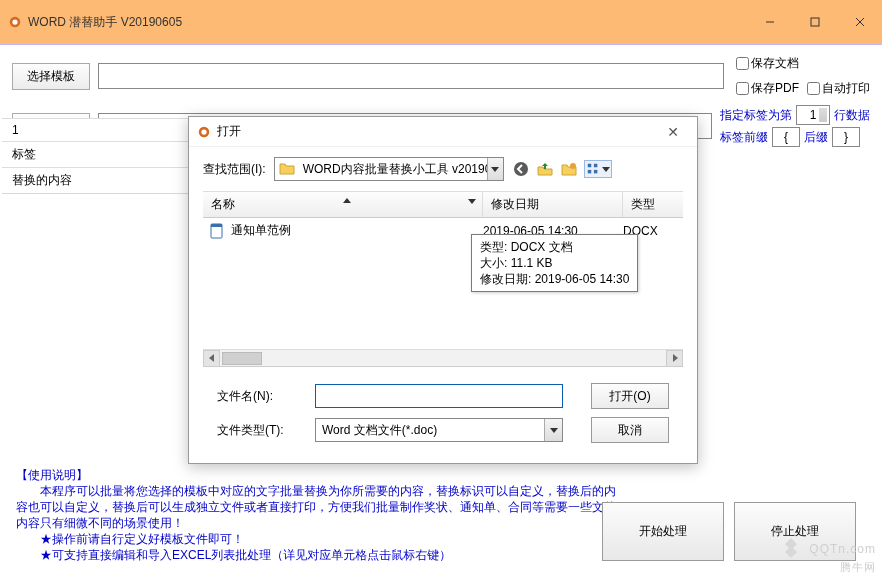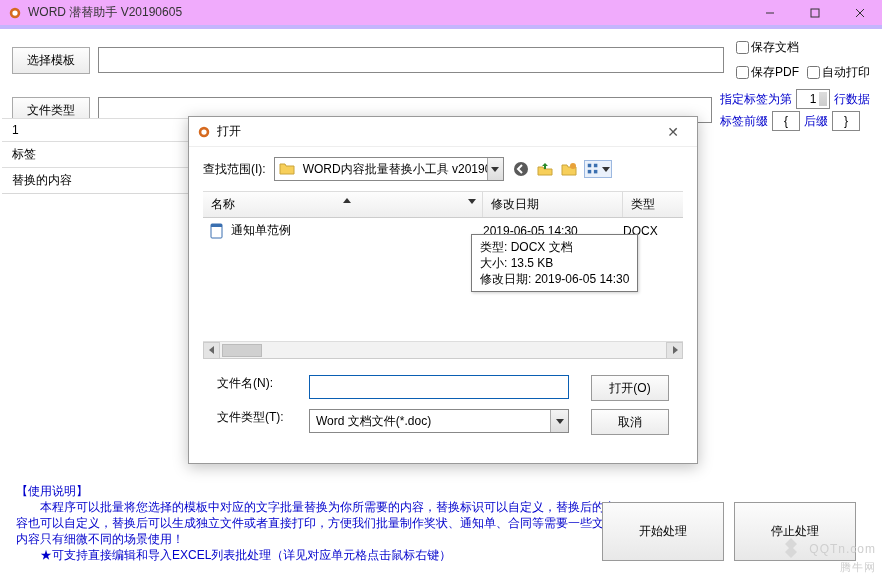--- a/index.html
+++ b/index.html
@@ -1,19 +1,19 @@
 <!DOCTYPE html>
 <html><head>
 <meta charset="utf-8">
 <style>
 * { margin:0; padding:0; box-sizing:border-box; font-family:"Microsoft YaHei","SimSun",sans-serif; font-size:12px; }
 body { background:#fff; width:882px; height:581px; overflow:hidden; position:relative; }
 
 
-.titlebar { height:29px; background:#f0abfc; border-bottom:4px solid #c4b5fd; display:flex; align-items:center; padding:0 0 0 8px; }
+.titlebar { height:45px; background:#fdba74; border-bottom:1px solid #c4b5fd; display:flex; align-items:center; padding:0 0 0 8px; }
 .titlebar .app-icon { width:14px; height:14px; margin-right:6px; }
 .titlebar .title { color:#333; flex:1; }
 .titlebar .winbtns { display:flex; }
 .titlebar .winbtn { width:45px; height:28px; display:flex; align-items:center; justify-content:center; color:#555; }
 .titlebar .winbtn svg { width:10px; height:10px; }
 
 
 .ctrls { padding:10px 12px 6px 12px; }
 .row { display:flex; align-items:center; margin-bottom:8px; gap:8px; }
 .btn { background:linear-gradient(#fdfdfd,#ececec); border:1px solid #aaa; padding:4px 14px; cursor:pointer; white-space:nowrap; }
@@ -43,21 +43,21 @@
 
 .watermark { position:absolute; right:6px; bottom:6px; color:#cfcfcf; font-size:20px; font-family:Arial; letter-spacing:1px; }
 .watermark small { font-size:11px; display:block; text-align:right; }
 
 
 .dialog { position:absolute; left:188px; top:116px; width:510px; height:348px; background:#fff; border:1px solid #999; box-shadow:0 3px 14px rgba(0,0,0,0.25); display:flex; flex-direction:column; }
 .dlg-title { height:30px; display:flex; align-items:center; padding:0 8px; border-bottom:1px solid #eee; }
 .dlg-title .icon { width:14px; height:14px; margin-right:6px; }
 .dlg-title .t { flex:1; }
 .dlg-title .x { width:32px; text-align:center; color:#555; cursor:pointer; font-size:14px; }
-.dlg-body { padding:10px 14px 16px 14px; flex:1; display:flex; flex-direction:column; }
+.dlg-body { padding:10px 14px 8px 14px; flex:1; display:flex; flex-direction:column; }
 .lookrow { display:flex; align-items:center; gap:8px; margin-bottom:10px; }
 .combo { display:flex; align-items:center; border:1px solid #888; height:24px; background:#fff; }
 .combo .fldicon { width:16px; height:16px; margin:0 4px; }
 .combo .txt { padding:0 4px; flex:1; white-space:nowrap; overflow:hidden; }
 .combo .drop { width:16px; background:linear-gradient(#f4f4f4,#ddd); border-left:1px solid #aaa; display:flex; align-items:center; justify-content:center; height:100%; }
 .iconbar { display:flex; gap:6px; align-items:center; }
 .ib { width:18px; height:18px; display:flex; align-items:center; justify-content:center; cursor:pointer; }
 
 .filelist { border-bottom:1px solid #ccc; flex:1; display:flex; flex-direction:column; }
 .listhdr { display:flex; background:linear-gradient(#fdfdfd,#eee); border-top:1px solid #ddd; border-bottom:1px solid #ccc; }
@@ -70,21 +70,21 @@
 .filerow .fico { width:16px; height:16px; margin-right:6px; }
 .filerow .fname { flex:1; }
 .filerow .fdate { width:140px; }
 .filerow .ftype { width:54px; }
 .tooltip { position:absolute; left:268px; top:16px; background:#fff; border:1px solid #7a7a7a; padding:4px 8px; box-shadow:1px 1px 3px rgba(0,0,0,0.2); line-height:16px; white-space:nowrap; }
 .hscroll { height:17px; background:#f2f2f2; border-top:1px solid #ddd; display:flex; align-items:center; }
 .hscroll .tr { width:17px; height:17px; background:#e4e4e4; border:1px solid #ccc; display:flex; align-items:center; justify-content:center; }
 .hscroll .thumb { width:40px; height:13px; background:#d0d0d0; margin-left:2px; border:1px solid #bbb; }
 
 .dlg-bottom { padding:8px 14px 12px 14px; }
-.frow { display:flex; gap:22px; margin-top:8px; }
+.frow { display:flex; align-items:center; gap:28px; margin-top:8px; }
 .frow .lbl { width:70px; }
 .frow .inp { flex:1; border:1px solid #0a5fb3; height:24px; background:#fff; }
 .frow .sel { flex:1; border:1px solid #888; height:24px; background:#fff; display:flex; align-items:center; }
 .frow .sel .txt { flex:1; padding:0 6px; }
 .frow .sel .drop { width:18px; height:100%; background:linear-gradient(#f4f4f4,#ddd); border-left:1px solid #aaa; display:flex; align-items:center; justify-content:center; }
 .frow .dbtn { width:78px; height:26px; background:linear-gradient(#fdfdfd,#ececec); border:1px solid #999; cursor:pointer; }
 
 .tri-down { width:0; height:0; border-left:4px solid transparent; border-right:4px solid transparent; border-top:5px solid #333; }
 .tri-up { width:0; height:0; border-left:4px solid transparent; border-right:4px solid transparent; border-bottom:5px solid #333; }
 </style>
@@ -224,21 +224,21 @@
           <svg class="fico" viewBox="0 0 16 16">
               <rect x="2" y="1" width="11" height="14" rx="1" fill="#fff" stroke="#3a6fb0"></rect>
               <rect x="2" y="1" width="11" height="3" fill="#3a6fb0"></rect>
             </svg>
           <span class="fname">通知单范例</span>
           <span class="fdate">2019-06-05 14:30</span>
           <span class="ftype">DOCX</span>
         </div>
         <div class="tooltip">
           <div>类型: DOCX 文档</div>
-          <div>大小: 13.5 KB</div>
+          <div>大小: 11.1 KB</div>
           <div>修改日期: 2019-06-05 14:30</div>
         </div>
       </div>
       <div class="hscroll">
         <div class="tr">
             <svg width="8" height="8" viewBox="0 0 8 8">
               <path d="M6 0L1 4l5 4z" fill="#666"></path>
             </svg>
           </div>
         <div class="thumb"></div>
@@ -267,20 +267,21 @@
         </div>
         <button class="dbtn">取消</button>
       </div>
     </div>
   </div>
 </div>
 
 <div class="help">
   <div class="t">【使用说明】</div>
   <div>　　本程序可以批量将您选择的模板中对应的文字批量替换为你所需要的内容，替换标识可以自定义，替换后的内容也可以自定义，替换后可以生成独立文件或者直接打印，方便我们批量制作奖状、通知单、合同等需要一些文件内容只有细微不同的场景使用！</div>
+  <div>　　★操作前请自行定义好模板文件即可！</div>
   <div>　　★可支持直接编辑和导入EXCEL列表批处理（详见对应单元格点击鼠标右键）</div>
 </div>
 
 <button class="bigbtn start">开始处理</button>
 <button class="bigbtn stop">停止处理</button>
 
 <div class="watermark">
   <svg width="24" height="24" style="vertical-align:middle" viewBox="0 0 24 24">
       <path d="M12 2l6 6-6 6-6-6z M12 10l6 6-6 6-6-6z" fill="#d8d8d8"></path>
     </svg>

